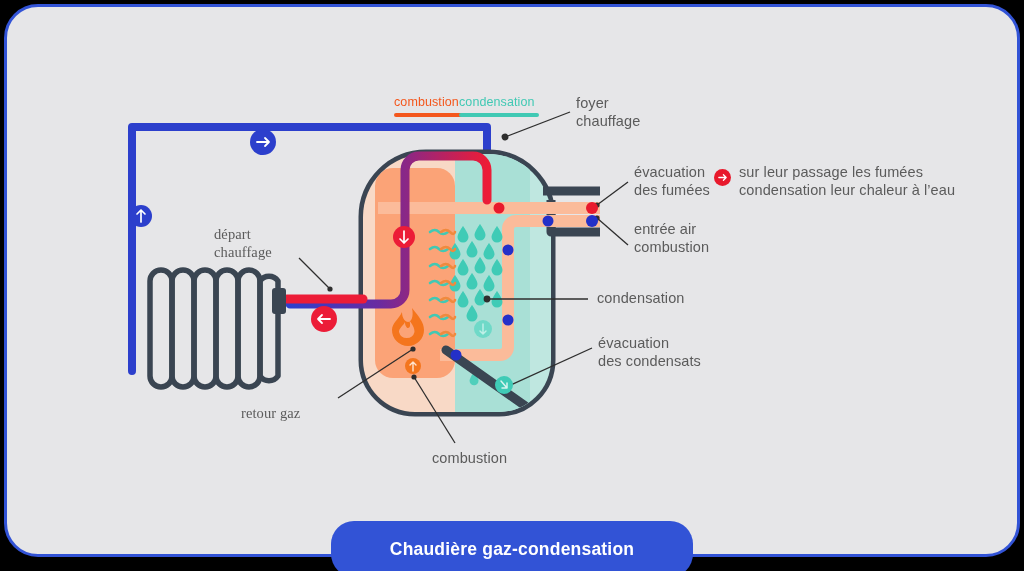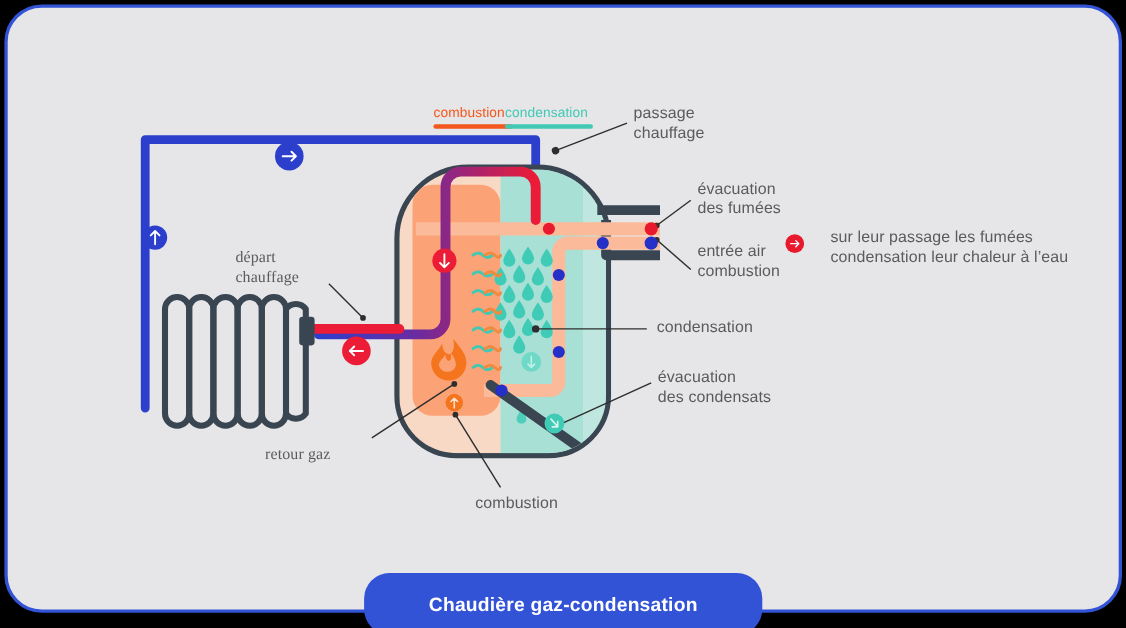--- a/index.html
+++ b/index.html
@@ -256,21 +256,21 @@
   <div class="legend" style="left:394px; top:95px;">
     <div class="lbl" style="color:#f4571d;">combustion</div>
     <div class="bar" style="background:#f4571d; width:72px;"></div>
   </div>
   <div class="legend" style="left:459px; top:95px;">
     <div class="lbl" style="color:#41c9b4;">condensation</div>
     <div class="bar" style="background:#41c9b4; width:80px;"></div>
   </div>
 
   <div class="lab" style="left:576px; top:95px;">
-    <div>passage</div>
+    <div>foyer</div>
     <div>chauffage</div>
   </div>
 
   <div class="lab" style="left:634px; top:164px;">
     <div>évacuation</div>
     <div>des fumées</div>
   </div>
 
   <div class="lab" style="left:634px; top:221px;">
     <div>entrée air</div>
@@ -292,21 +292,21 @@
   </div>
 
   <div class="lab rt" style="left:241px; top:405px; width:96px;">
     <div>retour gaz</div>
   </div>
 
   <div class="lab" style="left:432px; top:450px;">
     <div>combustion</div>
   </div>
 
-  <div style="position:absolute; left:714px; top:164px; display:flex; gap:24px; align-items:flex-start;margin-top:44px;">
+  <div style="position:absolute; left:714px; top:164px; display:flex; gap:8px; align-items:flex-start;">
     <div class="badge" style="position:relative; width:17px; height:17px; background:#e8192c; top:5px; flex:none;">
       <svg width="11" height="11" viewBox="0 0 12 12" aria-hidden="true">
         <path d="M2 6 L10 6 M7 3 L10 6 L7 9" stroke="#fff" stroke-width="1.4" fill="none" stroke-linecap="round" stroke-linejoin="round"></path>
       </svg>
     </div>
     <div class="lab" style="position:relative; left:0; top:0;">
       <div>sur leur passage les fumées</div>
       <div>condensation leur chaleur à l’eau</div>
     </div>
   </div>

